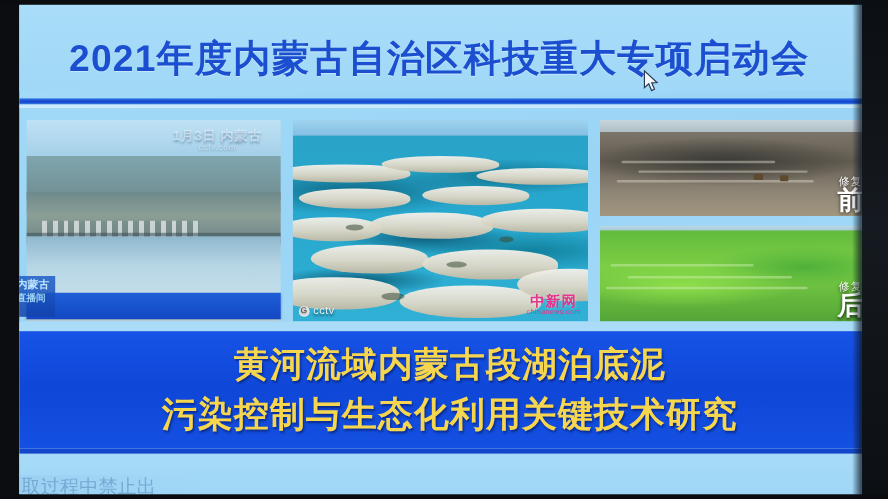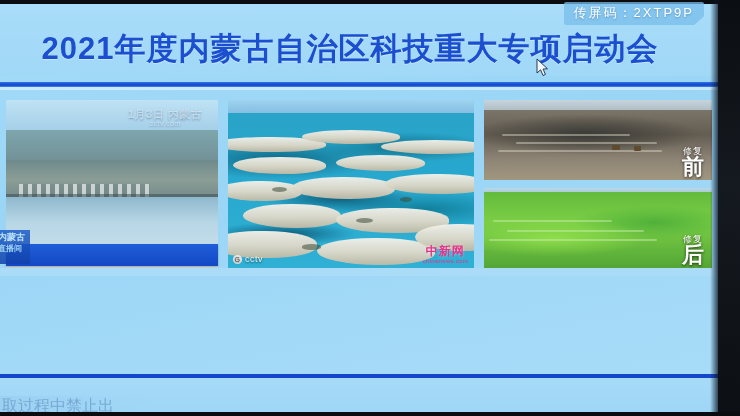--- a/index.html
+++ b/index.html
@@ -15,21 +15,21 @@
     position: relative;
     width: 740px;
     height: 416px;
     overflow: hidden;
     background: #0b0d10;
   }
 
   
   .slide {
     position: absolute;
-    left: 0;
+    left: 16px;
     top: 4px;
     width: 718px;
     height: 408px;
     background: linear-gradient(170deg, #a5dcf8 0%, #9ad5f6 40%, #a9ddf8 100%);
     overflow: hidden;
   }
 
   
   .frame-top {
     position: absolute; left: 0; top: 0; width: 740px; height: 4px;
@@ -422,30 +422,33 @@
       <div class="d2">cctv.com</div>
     </div>
 
     <div class="news-bar"></div>
     <div class="channel-logo">
       <div>内蒙古</div>
       <div class="l2">直播间</div>
     </div>
 
     <div class="title-gap"></div>
+    <div class="title-banner">
+      <div class="title-line">黄河流域内蒙古段湖泊底泥</div>
+      <div class="title-line">污染控制与生态化利用关键技术研究</div>
+    </div>
 
     <div class="footer-band"></div>
     <div class="footer-rule"></div>
     <div class="ghost-text">取过程中禁止出</div>
 
   </div>
 
   <div class="frame-right-edge"></div>
   <div class="frame-right"></div>
   <div class="frame-bottom"></div>
 
-  <div class="screen-code">传屏码：2XTP9P</div>
 
   <svg class="cursor" viewBox="0 0 14 20">
     <polygon points="1,1 1,15 4.6,11.8 7,17.5 9.4,16.4 7.1,11 11.5,10.8" fill="#f2f7fb" stroke="#2a3b52" stroke-width="1"></polygon>
   </svg>
 
 </div>
 
 </body></html>

